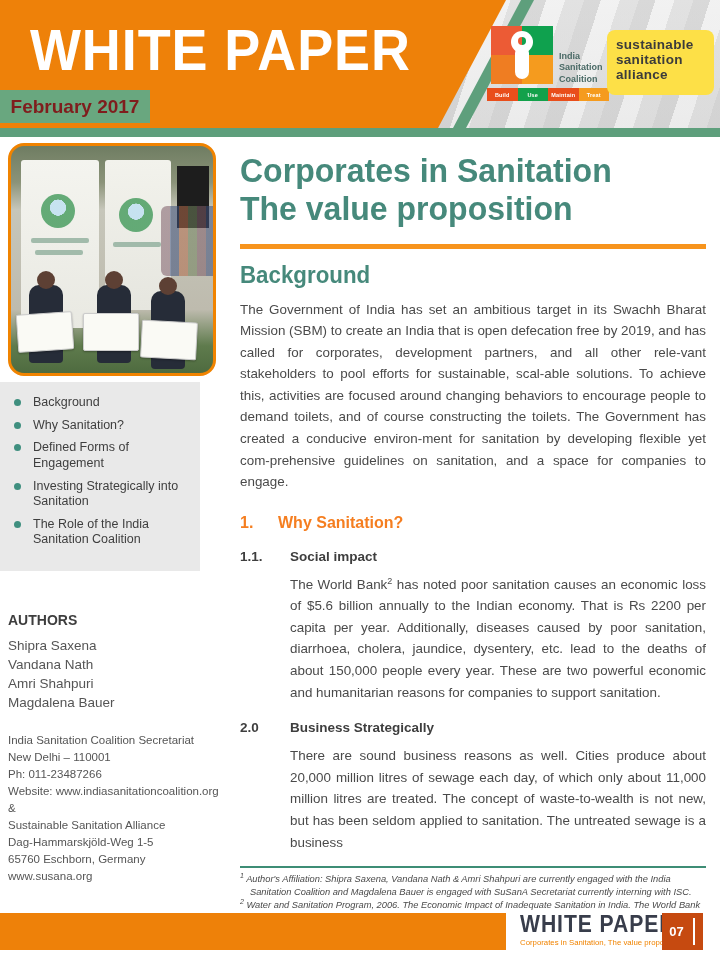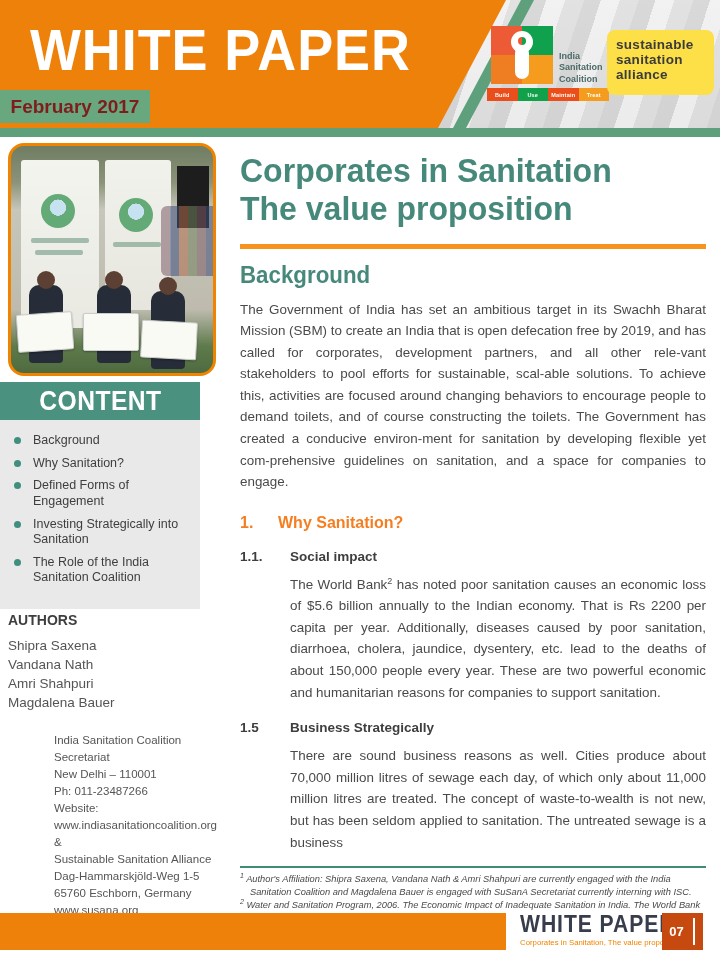--- a/index.html
+++ b/index.html
@@ -63,21 +63,21 @@
   .content-head { height:38px; background:#4B9180; display:flex; align-items:center; justify-content:center; }
   .content-head span { color:#ffffff; font-size:28px; font-weight:800; letter-spacing:.5px; transform:scaleX(.88); }
   .content-body { background:#E9E9E9; padding:13px 8px 16px 8px; }
   .content-item { display:flex; margin-bottom:7px; color:#3E3E3E; font-size:12.5px; line-height:1.25; }
   .content-item .bullet { width:7px; height:7px; border-radius:50%; background:#3F8F7F; margin:4px 12px 0 6px; flex:0 0 7px; }
 
   .authors { position:absolute; top:612px; left:8px; width:208px; color:#555; }
   .authors .label { font-weight:bold; font-size:14px; color:#3E3E3E; margin-bottom:8px; }
   .authors .name { font-size:13.5px; line-height:1.42; }
   .contact { position:absolute; top:732px; left:8px; width:215px; color:#555; }
-  .contact .line { font-size:11.5px; line-height:1.48;margin-left:46px; }
+  .contact .line { font-size:11.5px; line-height:1.48; }
 
   
   .main { position:absolute; top:152px; left:240px; width:466px; height:758px; overflow:hidden; }
   .doc-title { color:#46897B; font-size:33px; line-height:1.16; font-weight:800; transform:scaleX(.97); transform-origin:left; }
   .title-rule { margin-top:15px; height:5px; background:#F7941D; }
   .bg-heading { margin-top:13px; color:#46897B; font-size:23px; font-weight:800; transform:scaleX(.97); transform-origin:left; }
   .para { margin-top:10px; color:#4A4A4A; font-size:13.4px; line-height:1.61; text-align:justify; }
   .sec1 { margin-top:21px; color:#F57E20; font-size:16px; font-weight:bold; display:flex; }
   .sec1 .num { width:38px; }
   .sec2 { margin-top:17px; color:#3E3E3E; font-size:13.5px; font-weight:bold; display:flex; }
@@ -160,23 +160,20 @@
     <div class="ph ph-crowd"></div>
     <div class="ph ph-kid ph-k1"></div>
     <div class="ph ph-kid ph-k2"></div>
     <div class="ph ph-kid ph-k3"></div>
     <div class="ph ph-poster ph-p1"></div>
     <div class="ph ph-poster ph-p2"></div>
     <div class="ph ph-poster ph-p3"></div>
   </div>
 
   <div class="content-box">
-    <div class="content-head">
-      <span>CONTENT</span>
-    </div>
     <div class="content-body">
 
         <div class="content-item">
           <span class="bullet"></span>
           <span>Background</span>
         </div>
 
         <div class="content-item">
           <span class="bullet"></span>
           <span>Why Sanitation?</span>
@@ -238,24 +235,24 @@
       <span>Why Sanitation?</span>
     </div>
 
     <div class="sec2">
       <span class="num">1.1.</span>
       <span>Social impact</span>
     </div>
     <div class="para para-ind"><span>The World Bank</span><sup>2</sup><span> has noted poor sanitation causes an economic loss of $5.6 billion annually to the Indian economy. That is Rs 2200 per capita per year. Additionally, diseases caused by poor sanitation, diarrhoea, cholera, jaundice, dysentery, etc. lead to the deaths of about 150,000 people every year. These are two powerful economic and humanitarian reasons for companies to support sanitation.</span></div>
 
     <div class="sec2">
-      <span class="num">1.5</span>
+      <span class="num">2.0</span>
       <span>Business Strategically</span>
     </div>
-    <div class="para para-ind">There are sound business reasons as well. Cities produce about 70,000 million litres of sewage each day, of which only about 11,000 million litres are treated. The concept of waste-to-wealth is not new, but has been seldom applied to sanitation. The untreated sewage is a business</div>
+    <div class="para para-ind">There are sound business reasons as well. Cities produce about 20,000 million litres of sewage each day, of which only about 11,000 million litres are treated. The concept of waste-to-wealth is not new, but has been seldom applied to sanitation. The untreated sewage is a business</div>
 
     <div class="fn-rule"></div>
     <div class="footnotes">
 
         <div class="fn"><sup>1</sup> <span>Author's Affiliation: Shipra Saxena, Vandana Nath &amp; Amri Shahpuri are currently engaged with the India Sanitation Coalition and Magdalena Bauer is engaged with SuSanA Secretariat currently interning with ISC.</span></div>
 
         <div class="fn"><sup>2</sup> <span>Water and Sanitation Program, 2006. The Economic Impact of Inadequate Sanitation in India. The World Bank</span></div>
       </div>
   </div>
 

